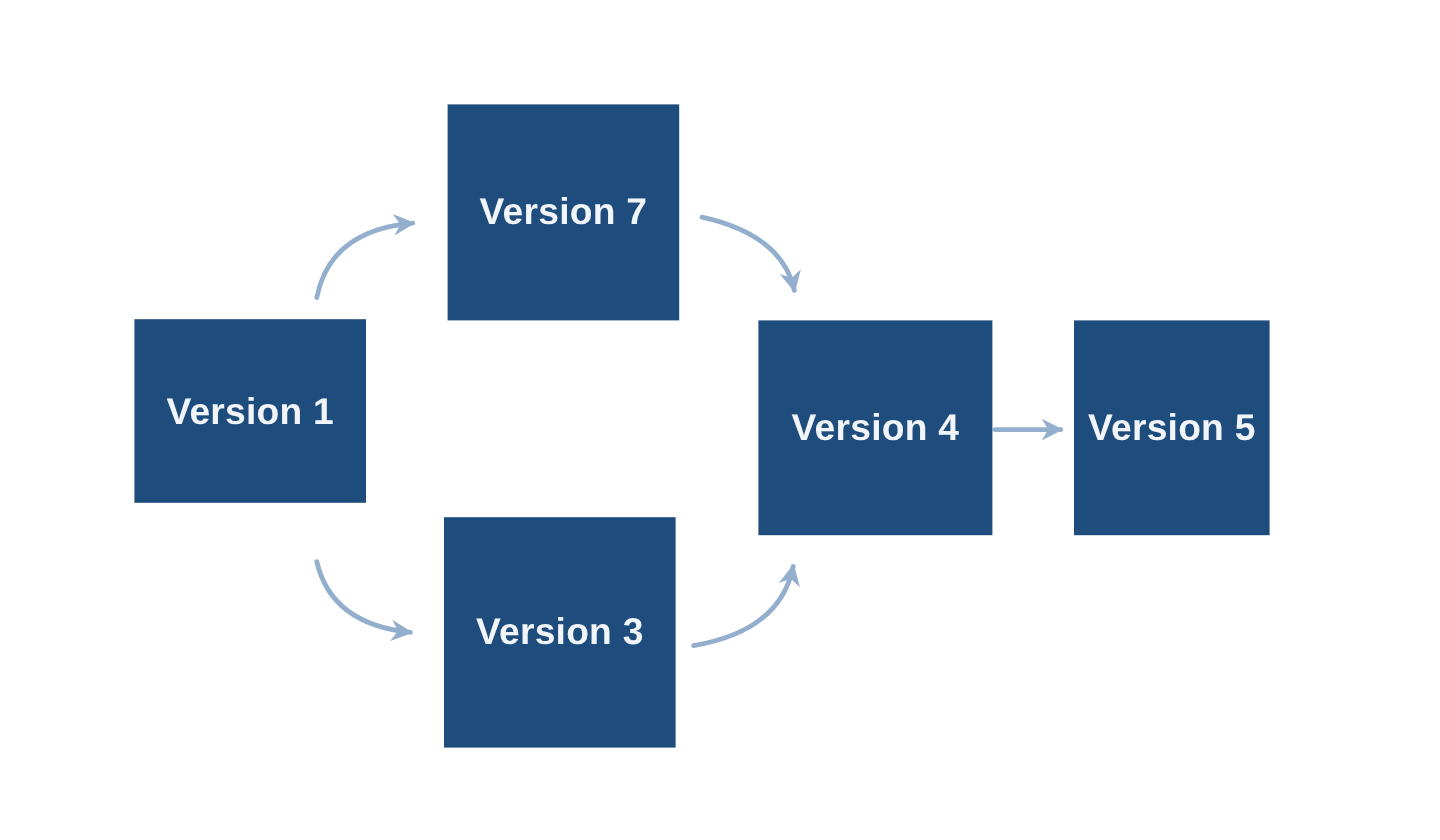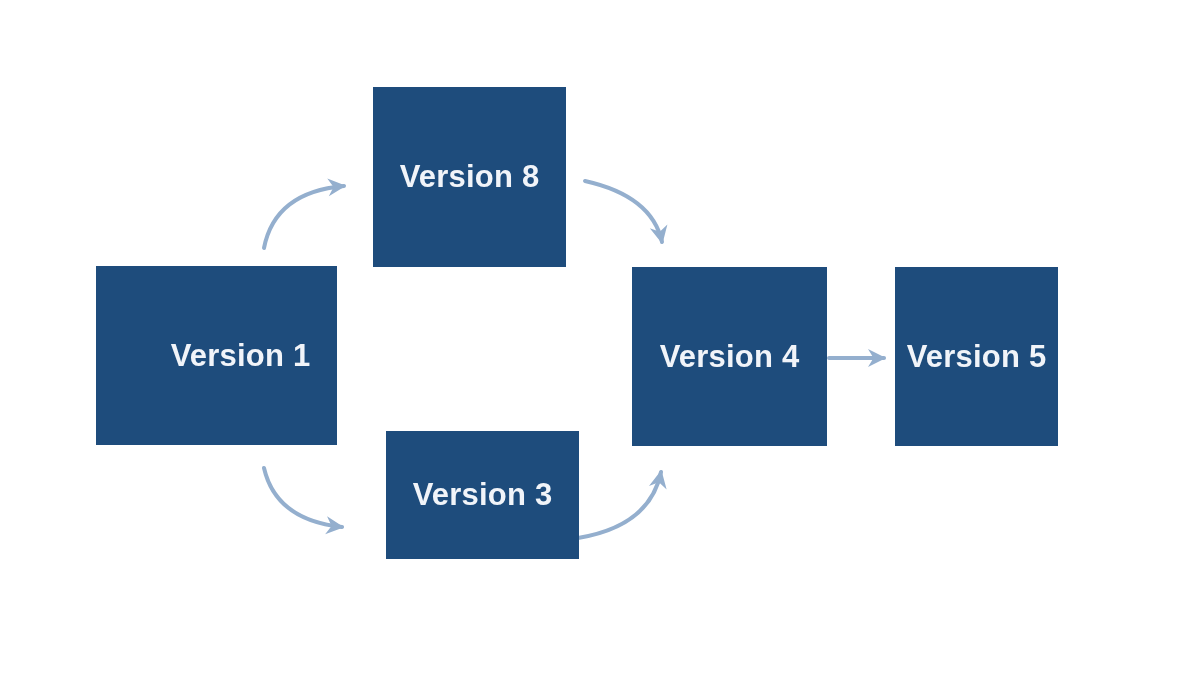--- a/index.html
+++ b/index.html
@@ -30,23 +30,23 @@
     background: var(--node-fill, #1e4c7c);
     color: var(--node-text, #f1f4f9);
     display: flex;
     align-items: center;
     justify-content: center;
     font-size: 31px;
     font-weight: 700;
     letter-spacing: 0.2px;
     user-select: none;
   }
-  .node-v1 { left: 96px; top: 266px; width: 193px; height: 179px; padding-left: 48px; }
+  .node-v1 { left: 112px; top: 266px; width: 193px; height: 153px; }
   .node-v2 { left: 373px; top:  87px; width: 193px; height: 180px; }
-  .node-v3 { left: 386px; top: 431px; width: 193px; height: 128px; }
+  .node-v3 { left: 370px; top: 431px; width: 193px; height: 192px; }
   .node-v4 { left: 632px; top: 267px; width: 195px; height: 179px; }
   .node-v5 { left: 895px; top: 267px; width: 163px; height: 179px; }
   .edge {
     fill: none;
     stroke: var(--arrow, #94afce);
     stroke-width: 4;
     stroke-linecap: round;
   }
 </style>
 </head>
@@ -65,21 +65,21 @@
     <path class="edge" d="M 264 468 Q 276 520 342 527" marker-end="url(#head)"></path>
     <path class="edge" d="M 578 538 Q 650 526 661 472" marker-end="url(#head)"></path>
     <path class="edge" d="M 829 358 L 884 358" marker-end="url(#head)"></path>
   </svg>
 
   <div class="node node-v1">
     <span>Version 1</span>
   </div>
 
   <div class="node node-v2">
-    <span>Version 8</span>
+    <span>Version 7</span>
   </div>
 
   <div class="node node-v3">
     <span>Version 3</span>
   </div>
 
   <div class="node node-v4">
     <span>Version 4</span>
   </div>
 

